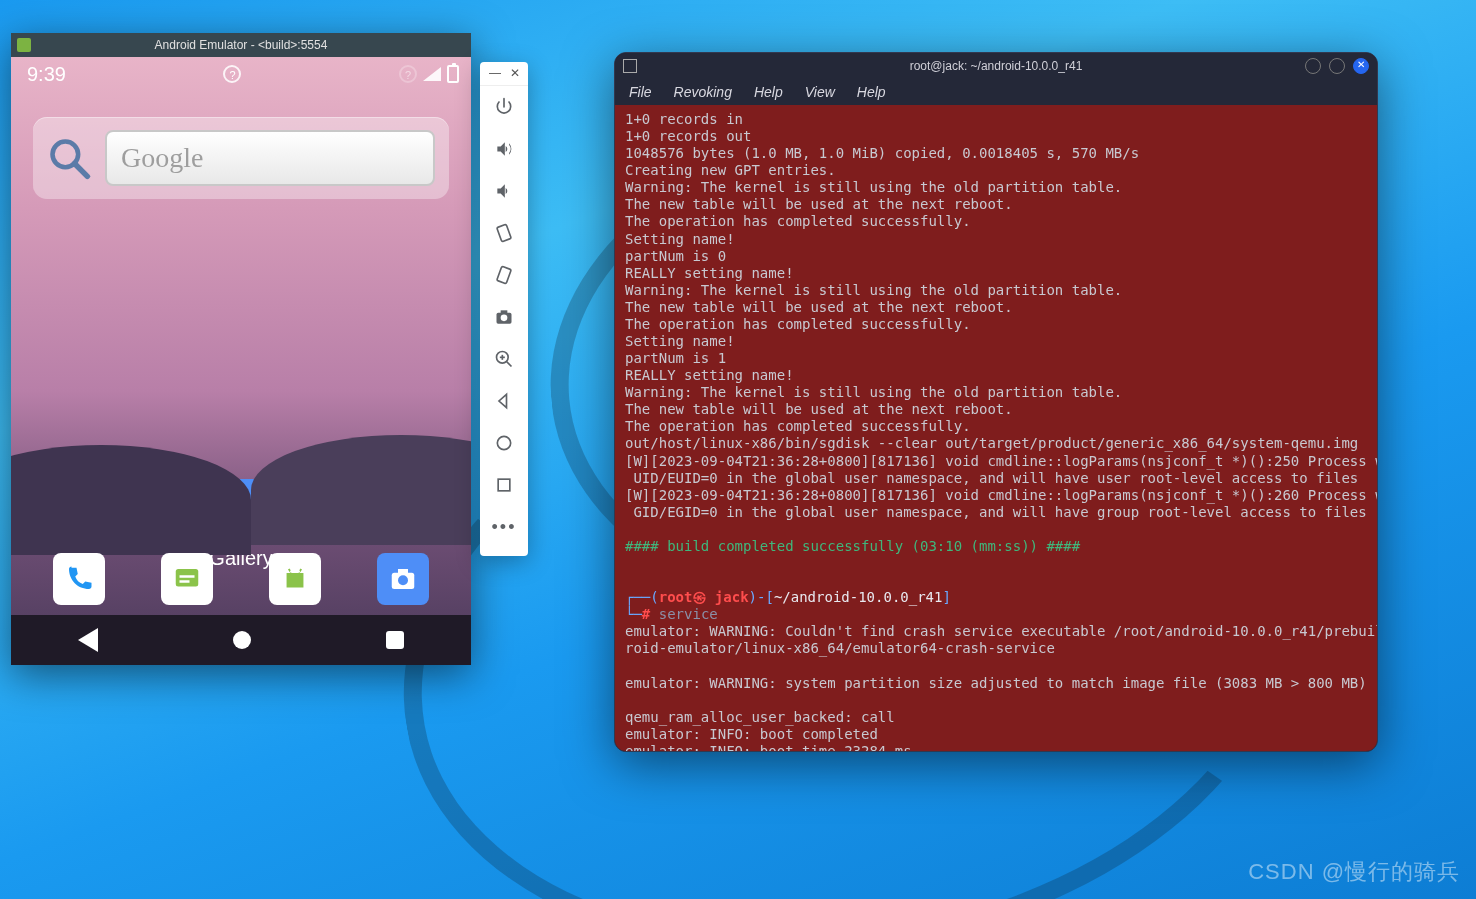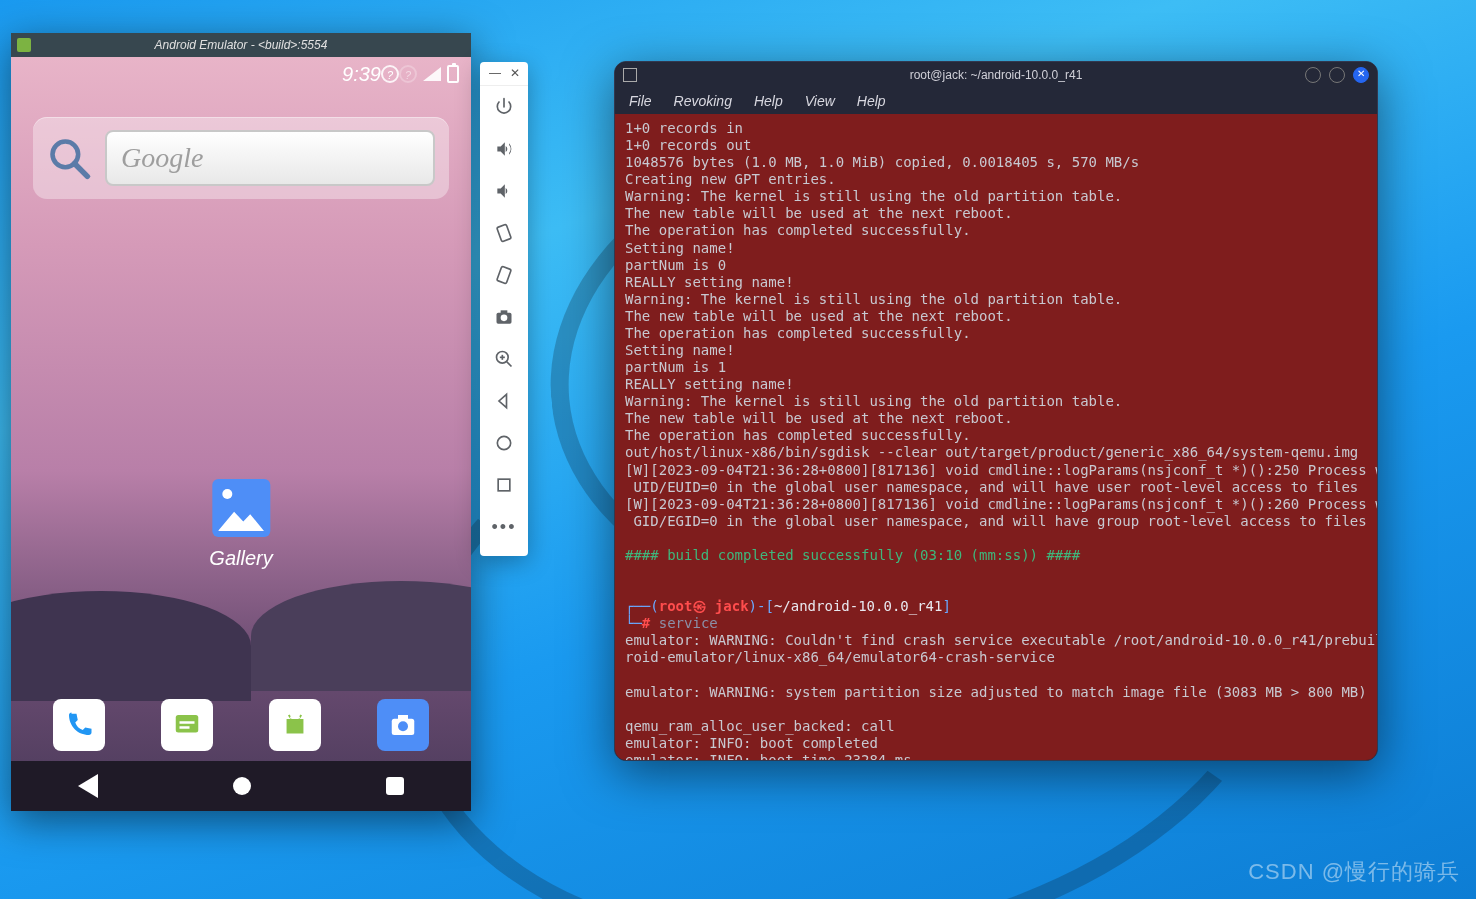--- a/index.html
+++ b/index.html
@@ -11,32 +11,32 @@
     overflow: hidden;
     font-family: Arial, sans-serif;
   }
   
   .bg-arc { position:absolute; border:18px solid #0d1f2f; border-radius:50%; opacity:.25; }
   .arc1 { width:900px; height:600px; left:400px; top:350px; border-color:transparent transparent #0d1f2f #0d1f2f; transform:rotate(-10deg);}
   .arc2 { width:700px; height:500px; left:550px; top:120px; border-color:#0d1f2f transparent transparent #0d1f2f; transform:rotate(-5deg);}
   .watermark { position:absolute; right:16px; bottom:12px; color:rgba(255,255,255,.45); font-size:22px; letter-spacing:1px;}
   
   .phone-window {
-    position:absolute; left:11px; top:33px; width:460px; height:778px;
+    position:absolute; left:11px; top:33px; width:460px; height:632px;
     background:#2b2b2b; border-radius:4px; box-shadow:0 10px 40px rgba(0,0,0,.5);
-    display:flex; flex-direction:column;font-style:italic;
+    display:flex; flex-direction:column;
   }
   .phone-titlebar {
     height:24px; background:#37474f; color:#e0e0e0; font-size:12px;
     display:flex; align-items:center; justify-content:center; position:relative;
   }
   .phone-titlebar .appicon { position:absolute; left:6px; width:14px; height:14px; background:#7cb342; border-radius:2px;}
   .phone-screen { flex:1; background:linear-gradient(180deg,#e8b4c8 0%, #d59ab8 25%, #b87fa8 55%, #6b4c72 80%, #4a3a5a 100%); position:relative; overflow:hidden;}
   
-  .statusbar { position:absolute; left:4px; right:0; top:0; height:34px; color:#fff; display:flex; align-items:center; justify-content:flex-end; padding:0 12px; font-size:20px; font-weight:300;}
+  .statusbar { position:absolute; left:4px; right:0; top:0; height:34px; color:#fff; display:flex; align-items:center; justify-content:space-between; padding:0 12px; font-size:20px; font-weight:300;}
   .statusbar .right { display:flex; align-items:center; gap:6px;}
   .stat-icon { width:18px; height:14px; background:#fff; clip-path:polygon(0 100%,100% 100%,100% 0); opacity:.9;}
   .battery { width:12px; height:18px; border:2px solid #fff; border-radius:2px; position:relative;}
   .battery::after{content:'';position:absolute;left:3px;top:-4px;width:4px;height:3px;background:#fff;border-radius:1px;}
   .wifi-q { width:18px; height:18px; border:2px solid rgba(255,255,255,.85); border-radius:50%; position:relative; font-size:11px; color:#fff; text-align:center; line-height:16px;}
   
   .search-widget { position:absolute; top:60px; left:22px; right:22px; height:82px; background:rgba(255,255,255,.35); border-radius:14px; display:flex; align-items:center; padding:0 14px; gap:14px; box-shadow:inset 0 1px 0 rgba(255,255,255,.4);}
   .search-widget .mag { width:44px; height:44px;}
   .search-widget .mag svg { width:100%; height:100%;}
   .search-box { flex:1; height:56px; background:linear-gradient(#fff,#e8e8e8); border:2px solid #c8c8c8; border-radius:8px; display:flex; align-items:center; padding:0 14px; color:#9e9e9e; font-size:28px; font-family:Georgia,serif;}
@@ -68,21 +68,21 @@
   }
   .side-toolbar .winrow { height:24px; display:flex; justify-content:flex-end; gap:4px; padding:4px 5px; border-bottom:1px solid #eee;}
   .side-toolbar .winbtn { width:16px; height:16px; font-size:12px; line-height:14px; text-align:center; color:#555; cursor:pointer;}
   .side-toolbar .tool { height:42px; display:flex; align-items:center; justify-content:center; color:#5f6368;}
   .side-toolbar .tool svg { width:20px; height:20px; fill:#5f6368;}
   .side-toolbar .dots { font-size:18px; letter-spacing:2px;}
   
   .terminal {
     position:absolute; left:614px; top:52px; width:764px; height:700px;
     background:#1d1f2b; border-radius:12px; box-shadow:0 12px 50px rgba(0,0,0,.5);
-    display:flex; flex-direction:column; overflow:hidden; border:1px solid #32384f;margin-top:9px;
+    display:flex; flex-direction:column; overflow:hidden; border:1px solid #32384f;
   }
   .term-title { height:26px; background:#242838; color:#d0d0d8; font-size:12px; display:flex; align-items:center; justify-content:center; position:relative;}
   .term-title .tcicon { position:absolute; left:8px; width:14px; height:14px; border:1px solid #aaa;}
   .term-title .tctrl { position:absolute; right:8px; display:flex; gap:8px;}
   .term-title .tctrl span { width:16px; height:16px; border-radius:50%; border:1px solid #777; display:inline-block;}
   .term-title .tctrl span.close { background:#2566f0; border-color:#2566f0; position:relative;}
   .term-title .tctrl span.close::after { content:'✕'; color:#fff; font-size:10px; position:absolute; left:3px; top:0;}
   .term-menu { height:26px; background:#242838; display:flex; align-items:center; gap:22px; padding:0 14px; color:#d8d8e0; font-size:14px;}
   .term-menu span { cursor:pointer;font-style:italic;}
   .term-body { flex:1; background:#7f1d1d; color:#c8c8d0; font-family:"DejaVu Sans Mono", Menlo, Consolas, monospace; font-size:14px; line-height:1.22; padding:6px 10px; white-space:pre; overflow:hidden; position:relative;}

